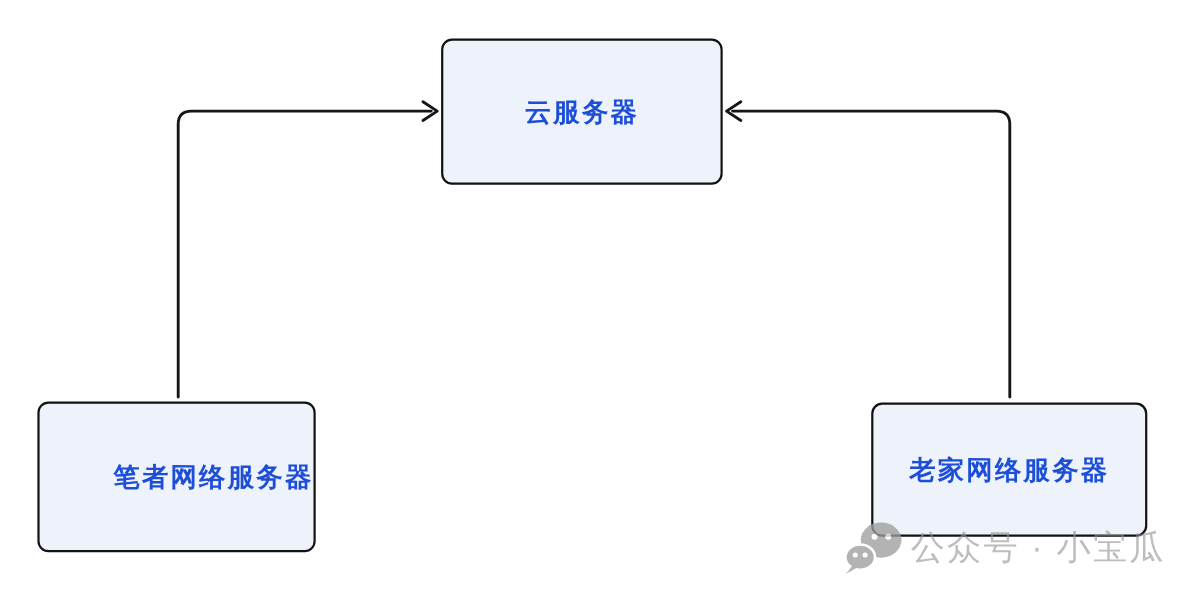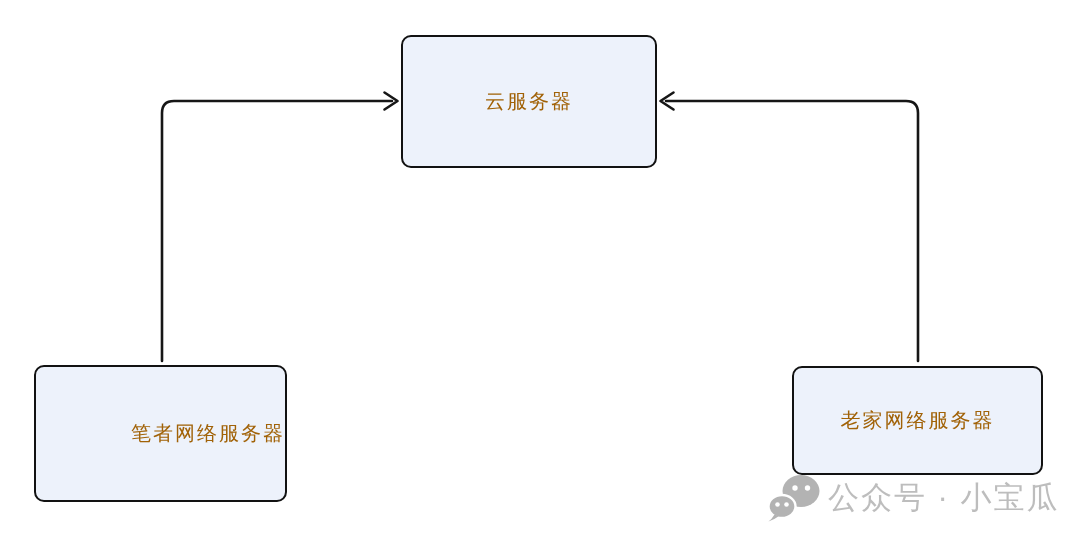--- a/index.html
+++ b/index.html
@@ -33,28 +33,29 @@
     box-sizing: border-box;
     background: #edf2fb;
     border: 2.5px solid #121212;
     border-radius: 10px;
     display: flex;
     align-items: center;
     justify-content: center;
     z-index: 2;
   }
   .node .label {
-    font-size: 20px;
+    font-size: 24px;
     letter-spacing: 2px;
-    color: #a16207;
+    color: #1d4ed8;
     white-space: nowrap;
+    font-weight: bold;
   }
   .node-cloud    { left: 401px; top: 35px;  width: 256px; height: 133px; }
   .node-author   { left: 34px;  top: 365px; width: 253px; height: 137px; justify-content: flex-end; }
-  .node-hometown { left: 792px; top: 366px; width: 251px; height: 109px; }
+  .node-hometown { left: 792px; top: 366px; width: 251px; height: 122px; }
 
   .watermark {
     position: absolute;
     left: 768px;
     top: 472px;
     display: flex;
     align-items: center;
     z-index: 3;
     pointer-events: none;
   }

